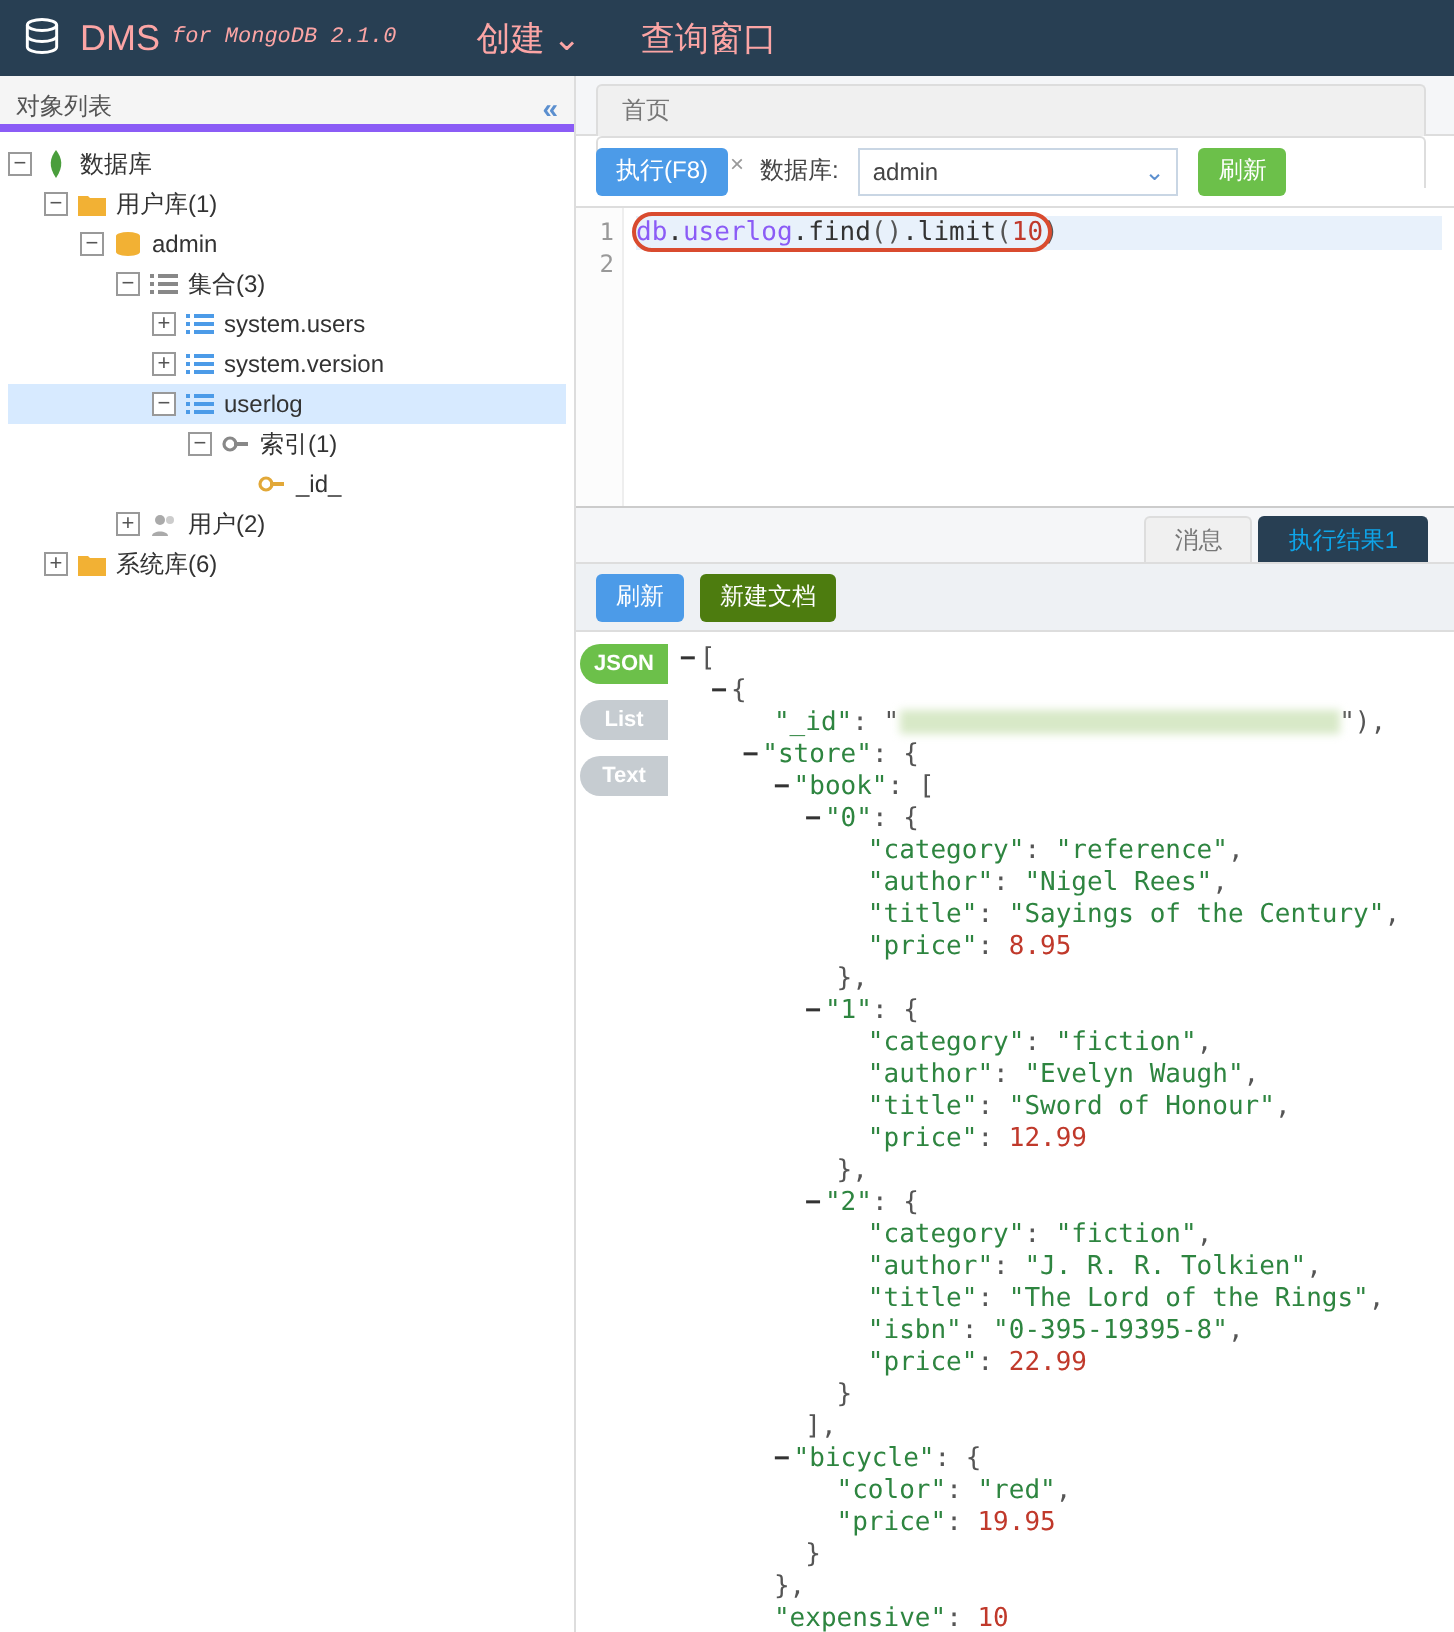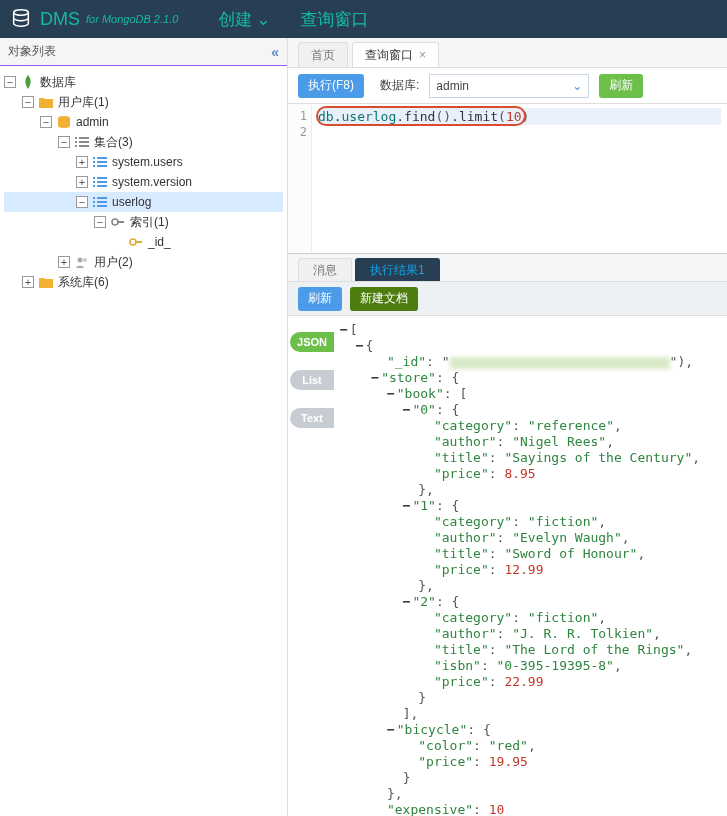--- a/index.html
+++ b/index.html
@@ -7,65 +7,66 @@
     font-family: "Microsoft YaHei", Arial, sans-serif;
     font-size: 12px;
     color: #333;
     background: #fff;
     width: 727px;
     height: 816px;
     overflow: hidden;
   }
   .topbar {
     background: #283f53;
-    color: #14b8a6;
+    color: #fca5a5;
     height: 38px;
     display: flex;
     align-items: center;
     padding: 0 10px;
   }
   .topbar .logo-icon { margin-right: 8px; }
   .topbar .app-name { font-size: 18px; font-weight: 500; margin-right: 6px; }
-  .topbar .app-sub { font-size: 11px; font-style: italic; margin-right: 40px; }
+  .topbar .app-sub { font-size: 11px; font-style: italic; margin-right: 40px; font-family: Liberation Mono, monospace; }
   .topbar .menu-item { margin-right: 30px; font-size: 17px; cursor: pointer; display:flex; align-items:center;}
   .topbar .menu-item .chev { margin-left:4px;}
   .main { display: flex; height: calc(100% - 38px); }
   .sidebar {
     width: 288px;
     border-right: 1px solid #ddd;
     background: #fff;
     display: flex;
     flex-direction: column;
   }
   .sidebar-header {
     height: 28px;
     background: #f5f5f5;
-    border-bottom: 1px solid #8b5cf6;
+    border-bottom: 4px solid #8b5cf6;
     display: flex;
-    align-items: center;
+    align-items: flex-end;
     padding: 0 8px;
     justify-content: space-between;
     color: #555;
   }
   .collapse-btn { color:#5b8fcf; font-weight:bold; cursor:pointer; font-size:14px;}
   .tree { padding: 6px 4px; line-height: 20px; flex:1;}
   .tree-row { display:flex; align-items:center; height:20px; white-space:nowrap; cursor:pointer;}
   .tree-row .toggle { width:12px; height:12px; border:1px solid #999; line-height:10px; text-align:center; font-size:11px; margin-right:4px; color:#555; background:#fff;}
   .tree-row .toggle-spacer { width:12px; margin-right:4px; display:inline-block;}
   .ind { display:inline-block; width:18px;}
   .tree-row .ic { margin-right:4px; display:inline-flex; width:16px; justify-content:center;}
   .tree-row.selected { background:#d7eaff; }
   .tree-row .label { color:#333;}
   .content { flex:1; display:flex; flex-direction:column; background:#fff;}
   .tabs-row {
     background:#f5f6f8;
     border-bottom:1px solid #ddd;
     height:30px;
     padding: 4px 10px 0 10px;
     display:flex;
+    flex-direction:column;
   }
   .tab {
     padding: 4px 12px;
     border:1px solid #ddd;
     border-bottom:none;
     background:#f0f0f0;
     margin-right:4px;
     border-radius:3px 3px 0 0;
     color:#777;
     display:flex;
@@ -135,31 +136,32 @@
   }
   .code-highlight-oval {
     position:absolute;
     left:-2px; top:-2px;
     width:210px;
     height:20px;
     border:2px solid #d94b2f;
     border-radius:10px;
     pointer-events:none;
   }
-  .tok-obj { color:#0f766e;}
+  .tok-obj { color:#8b5cf6;}
   .tok-func { color:#333;}
   .tok-num { color:#c0392b;}
   .tok-dot { color:#333;}
   .tok-par { color:#555;}
   .results-tabs {
     height:28px;
     background:#f5f6f8;
     border-bottom:1px solid #ddd;
     padding:4px 10px 0 10px;
     display:flex;
+    justify-content:flex-end;
   }
   .rtab {
     padding:3px 14px;
     border:1px solid #ddd;
     border-bottom:none;
     background:#f0f0f0;
     color:#777;
     margin-right:3px;
     border-radius:3px 3px 0 0;
   }
@@ -188,21 +190,20 @@
     height:20px;
     border-radius:10px 0 0 10px;
     background:#c6ccd1;
     display:flex;
     align-items:center;
     justify-content:center;
     color:#fff;
     font-size:11px;
     font-weight:bold;
     cursor:pointer;
-    margin-top:10px;
   }
   .vtab.active { background:#6cc04a;}
   .json-output {
     flex:1;
     font-family: Consolas, Menlo, monospace;
     font-size:13px;
     line-height:16px;
     padding:6px 4px;
     overflow-y:auto;
     white-space:pre;

